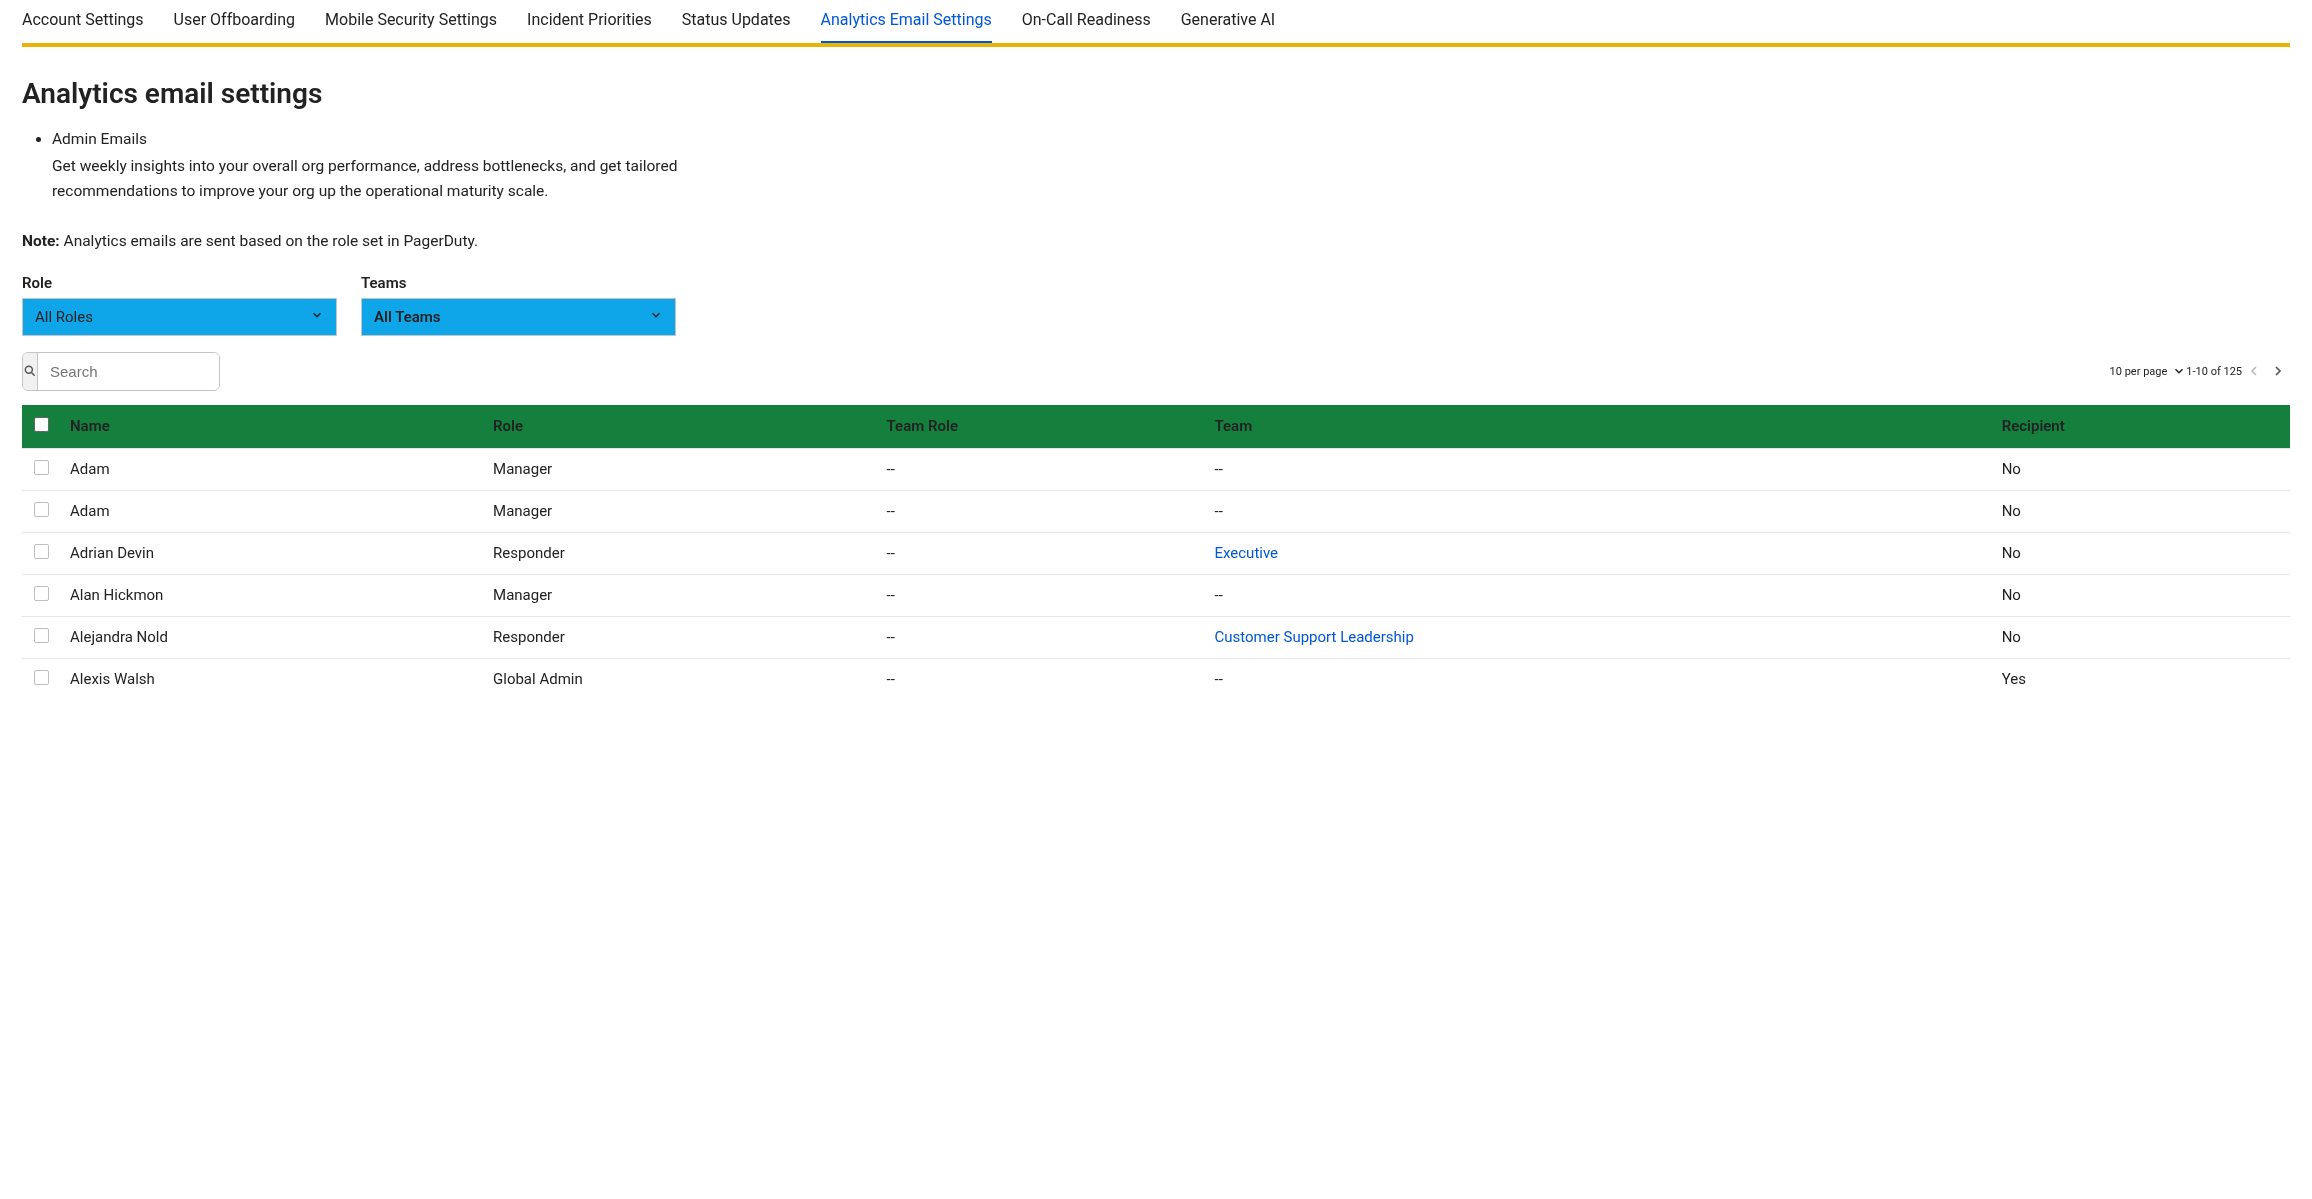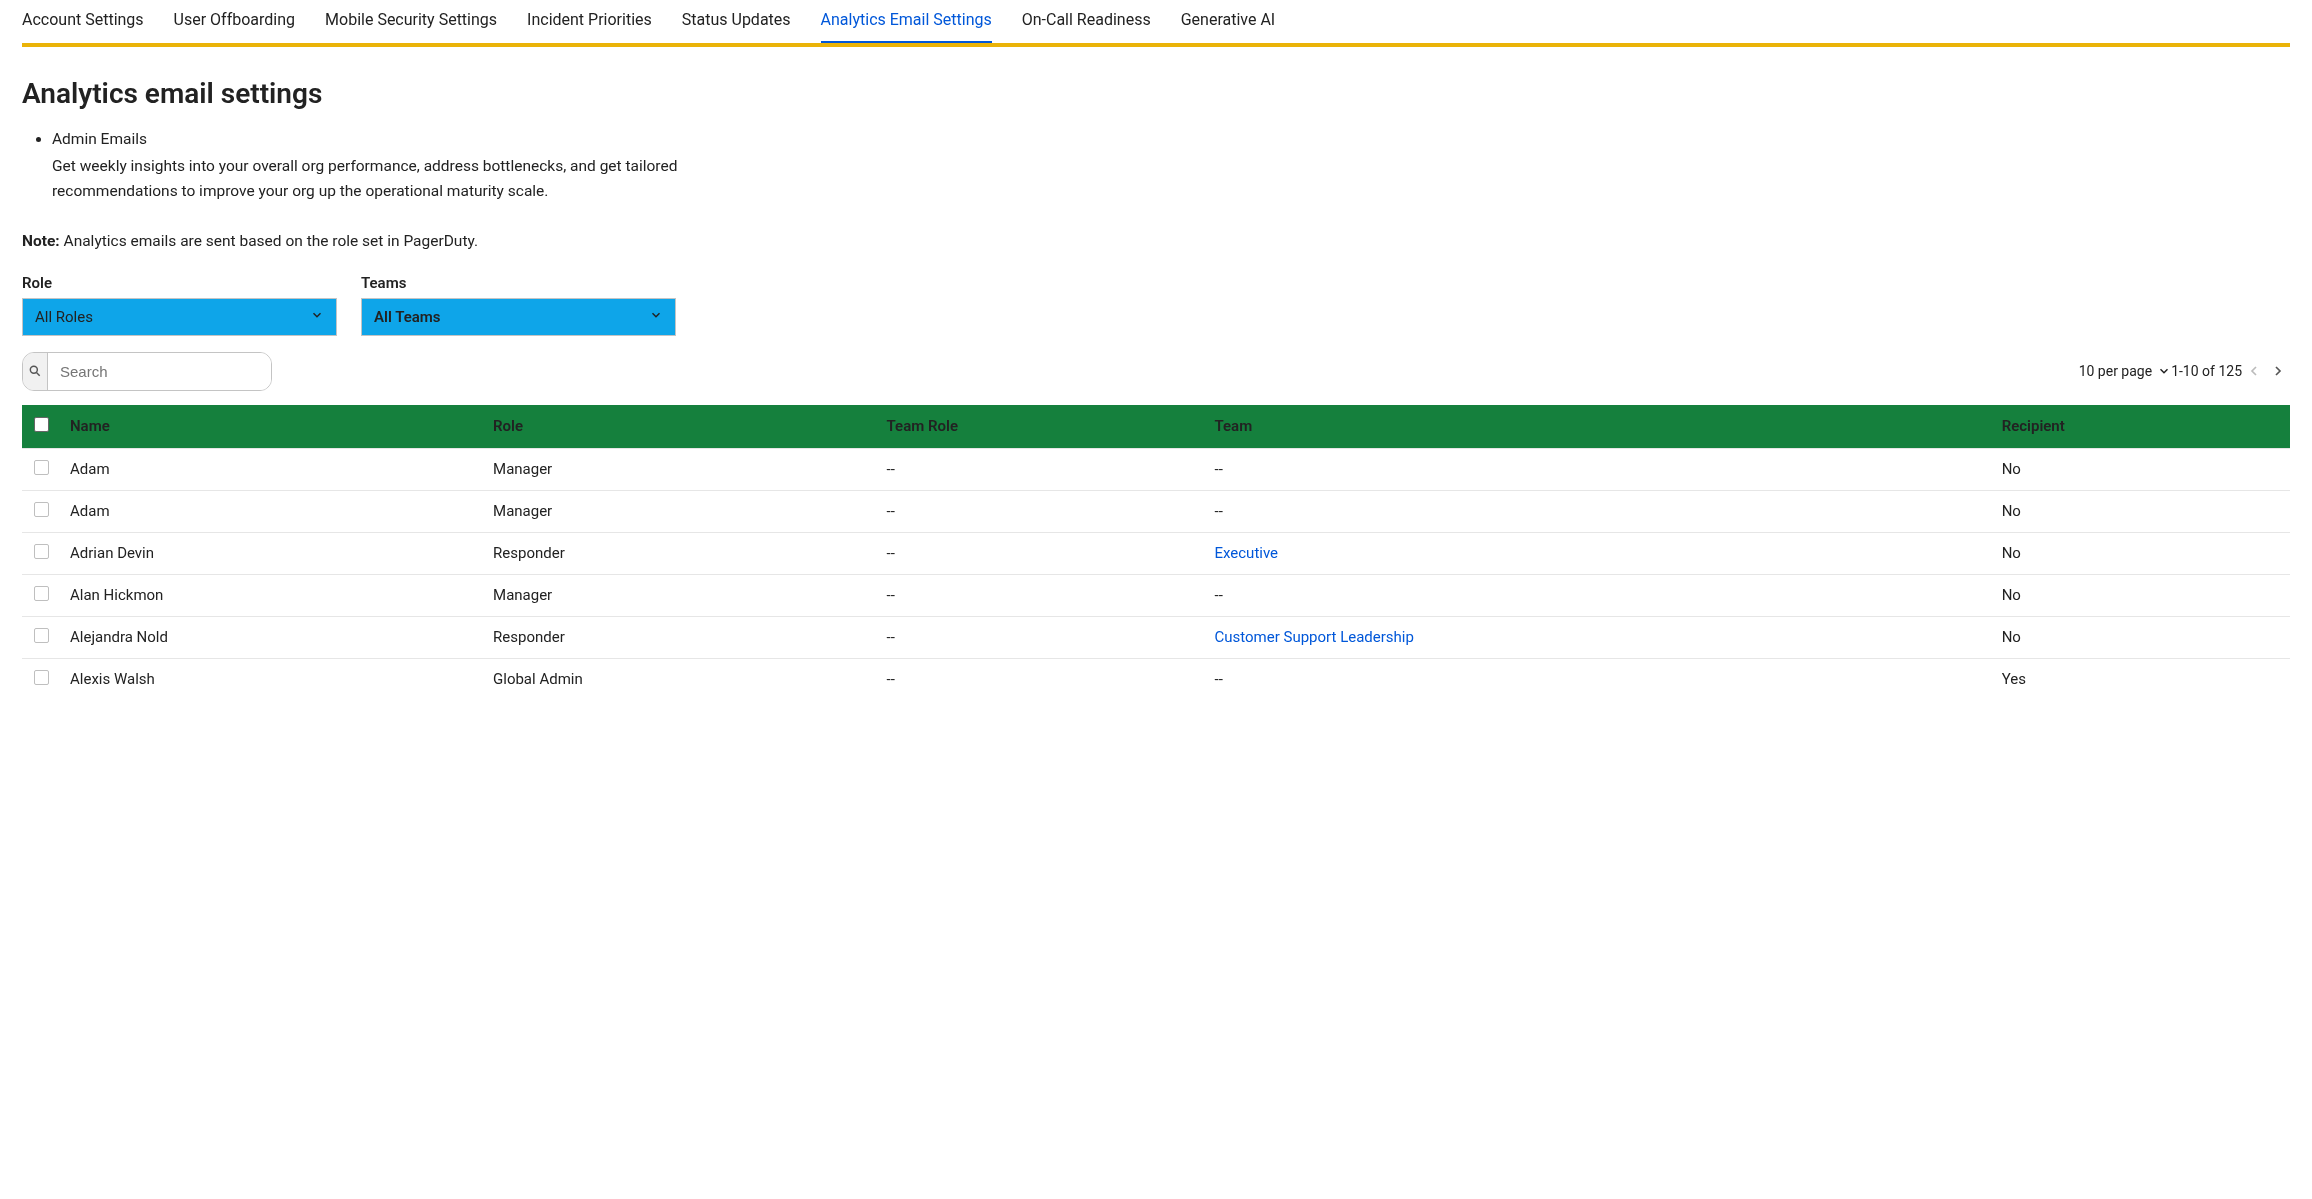--- a/index.html
+++ b/index.html
@@ -96,44 +96,44 @@
   .search-pagination-row {
     display: flex;
     justify-content: space-between;
     align-items: center;
     margin-bottom: 14px;
   }
   .search-wrap {
     display: flex;
     align-items: stretch;
     border: 1px solid #c4c4c4;
-    border-radius: 12px;
+    border-radius: 6px;
     overflow: hidden;
-    width: 250px;
+    width: 198px;
   }
   .search-icon-box {
     display: flex;
     align-items: center;
     justify-content: center;
     width: 38px;
     background: #f1f1f1;
     border-right: 1px solid #c4c4c4;
   }
   .search-input {
     border: none;
     outline: none;
     padding: 10px 12px;
     font-size: 15px;
     flex: 1;
   }
   .pagination {
     display: flex;
     align-items: center;
     gap: 0;
-    font-size: 14px;
+    font-size: 11px;
   }
   .per-page {
     display: flex;
     align-items: center;
     gap: 5px;
     cursor: pointer;
   }
   .page-btn {
     display: flex;
     align-items: center;

